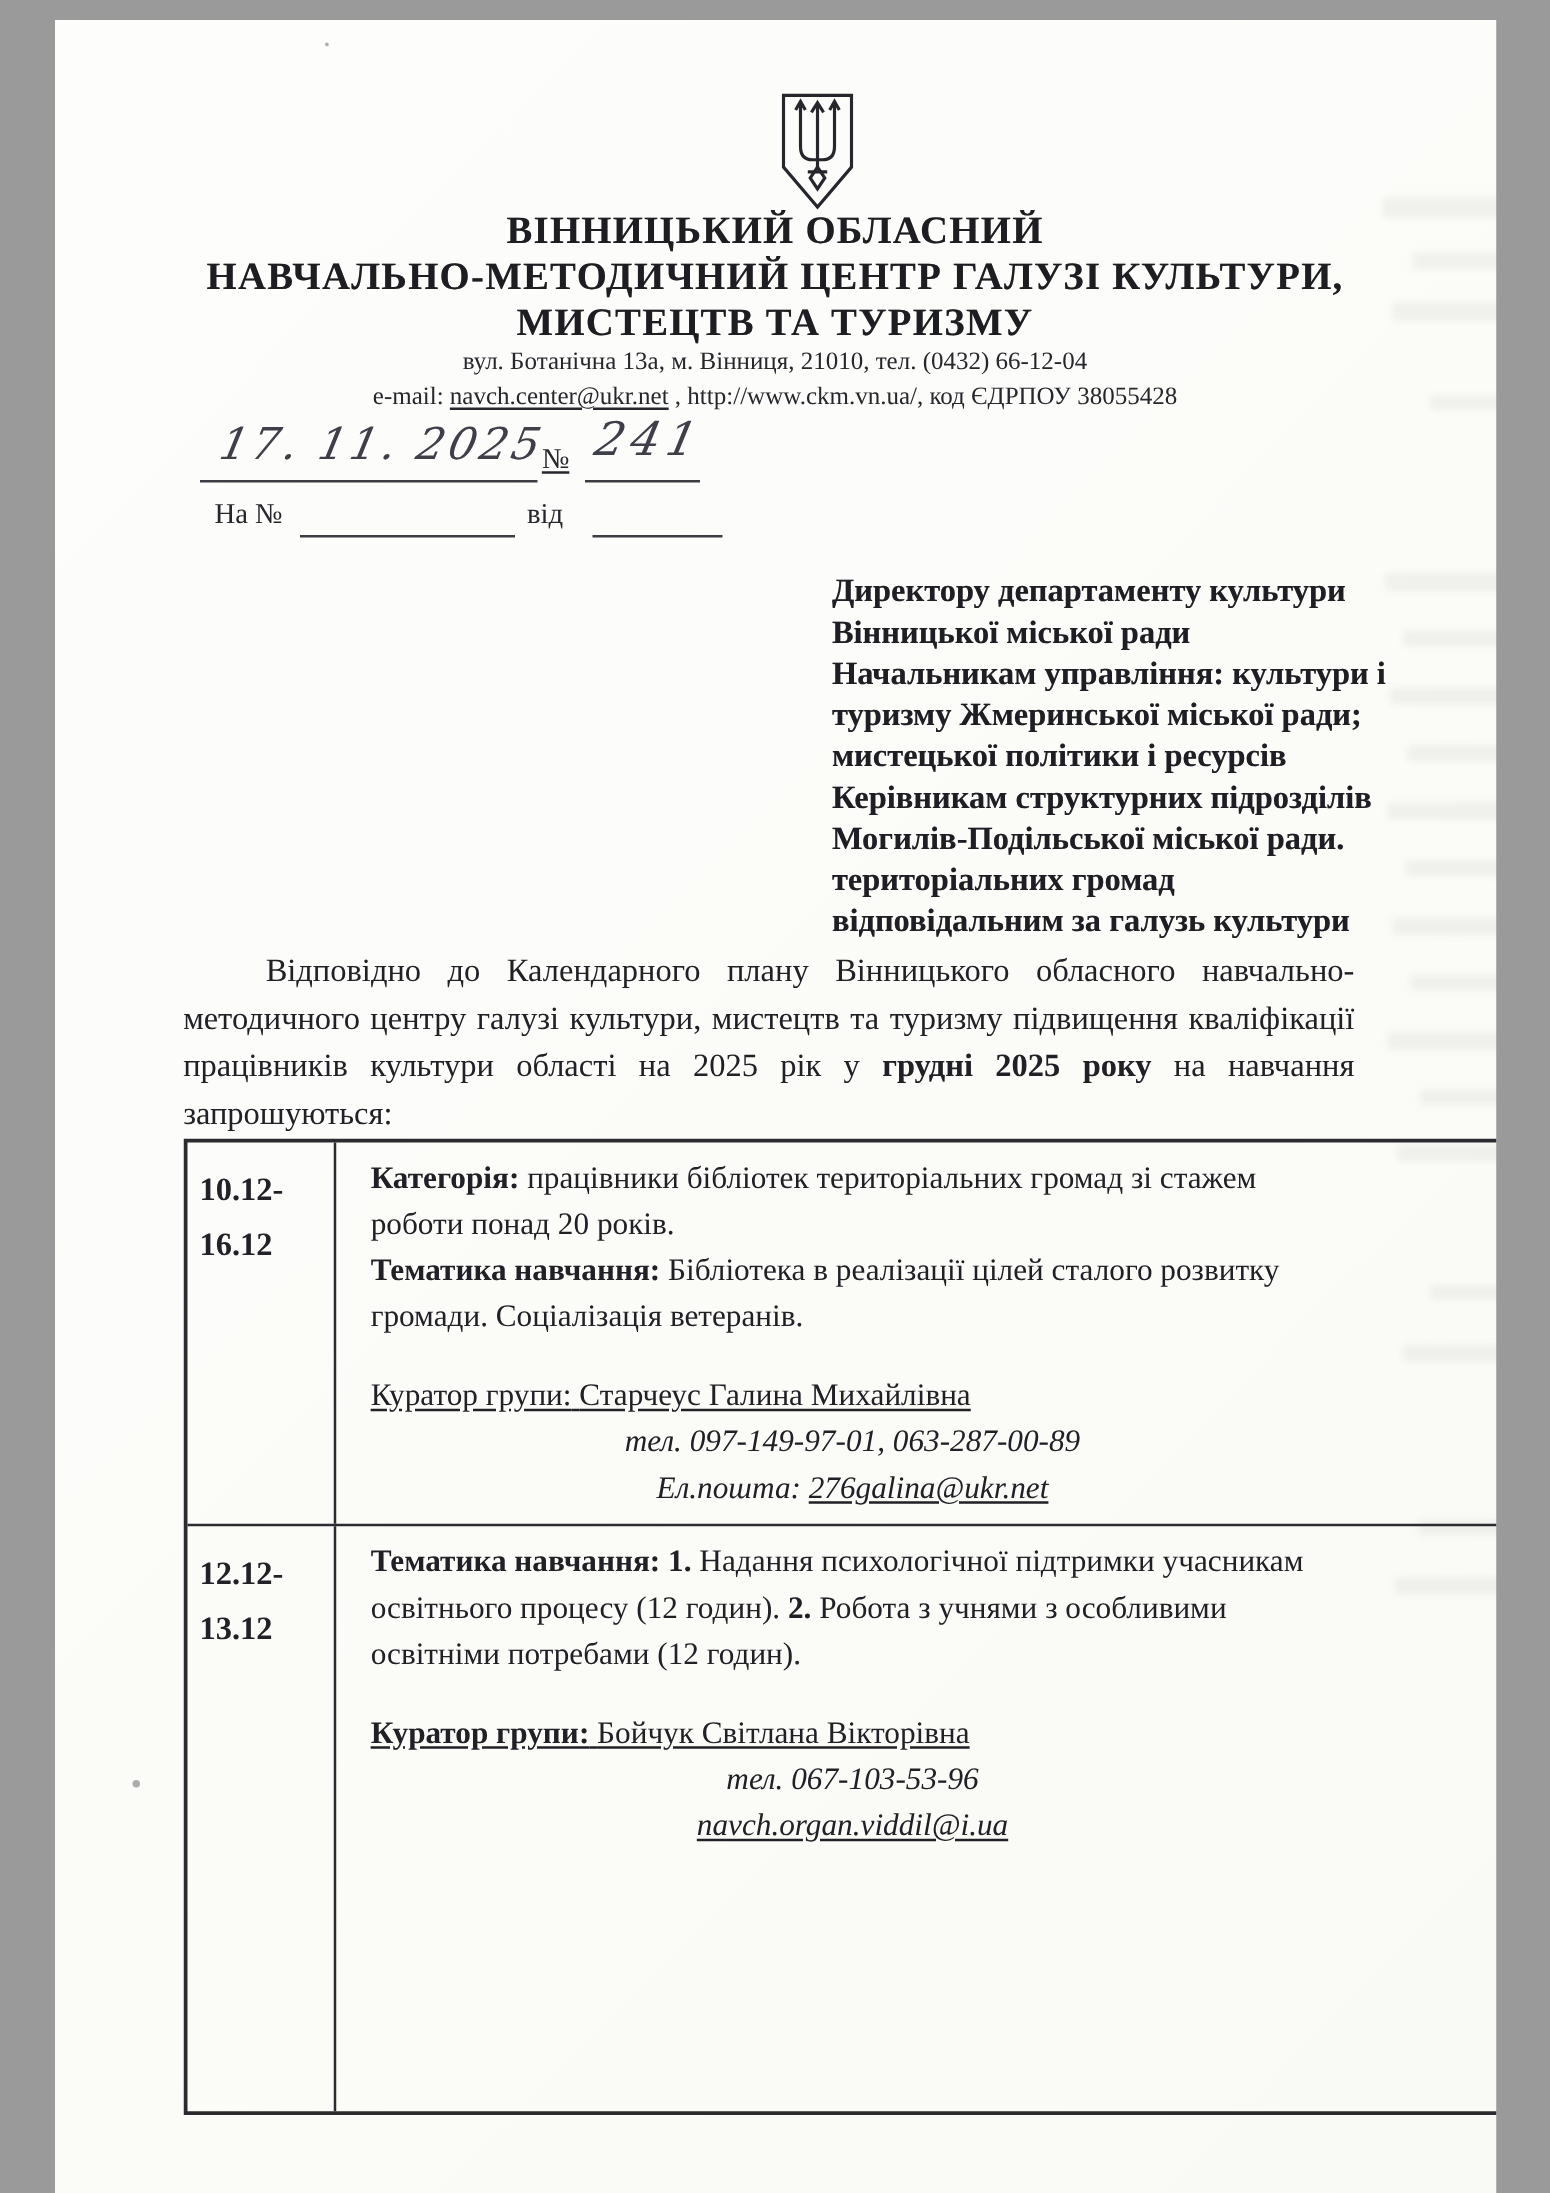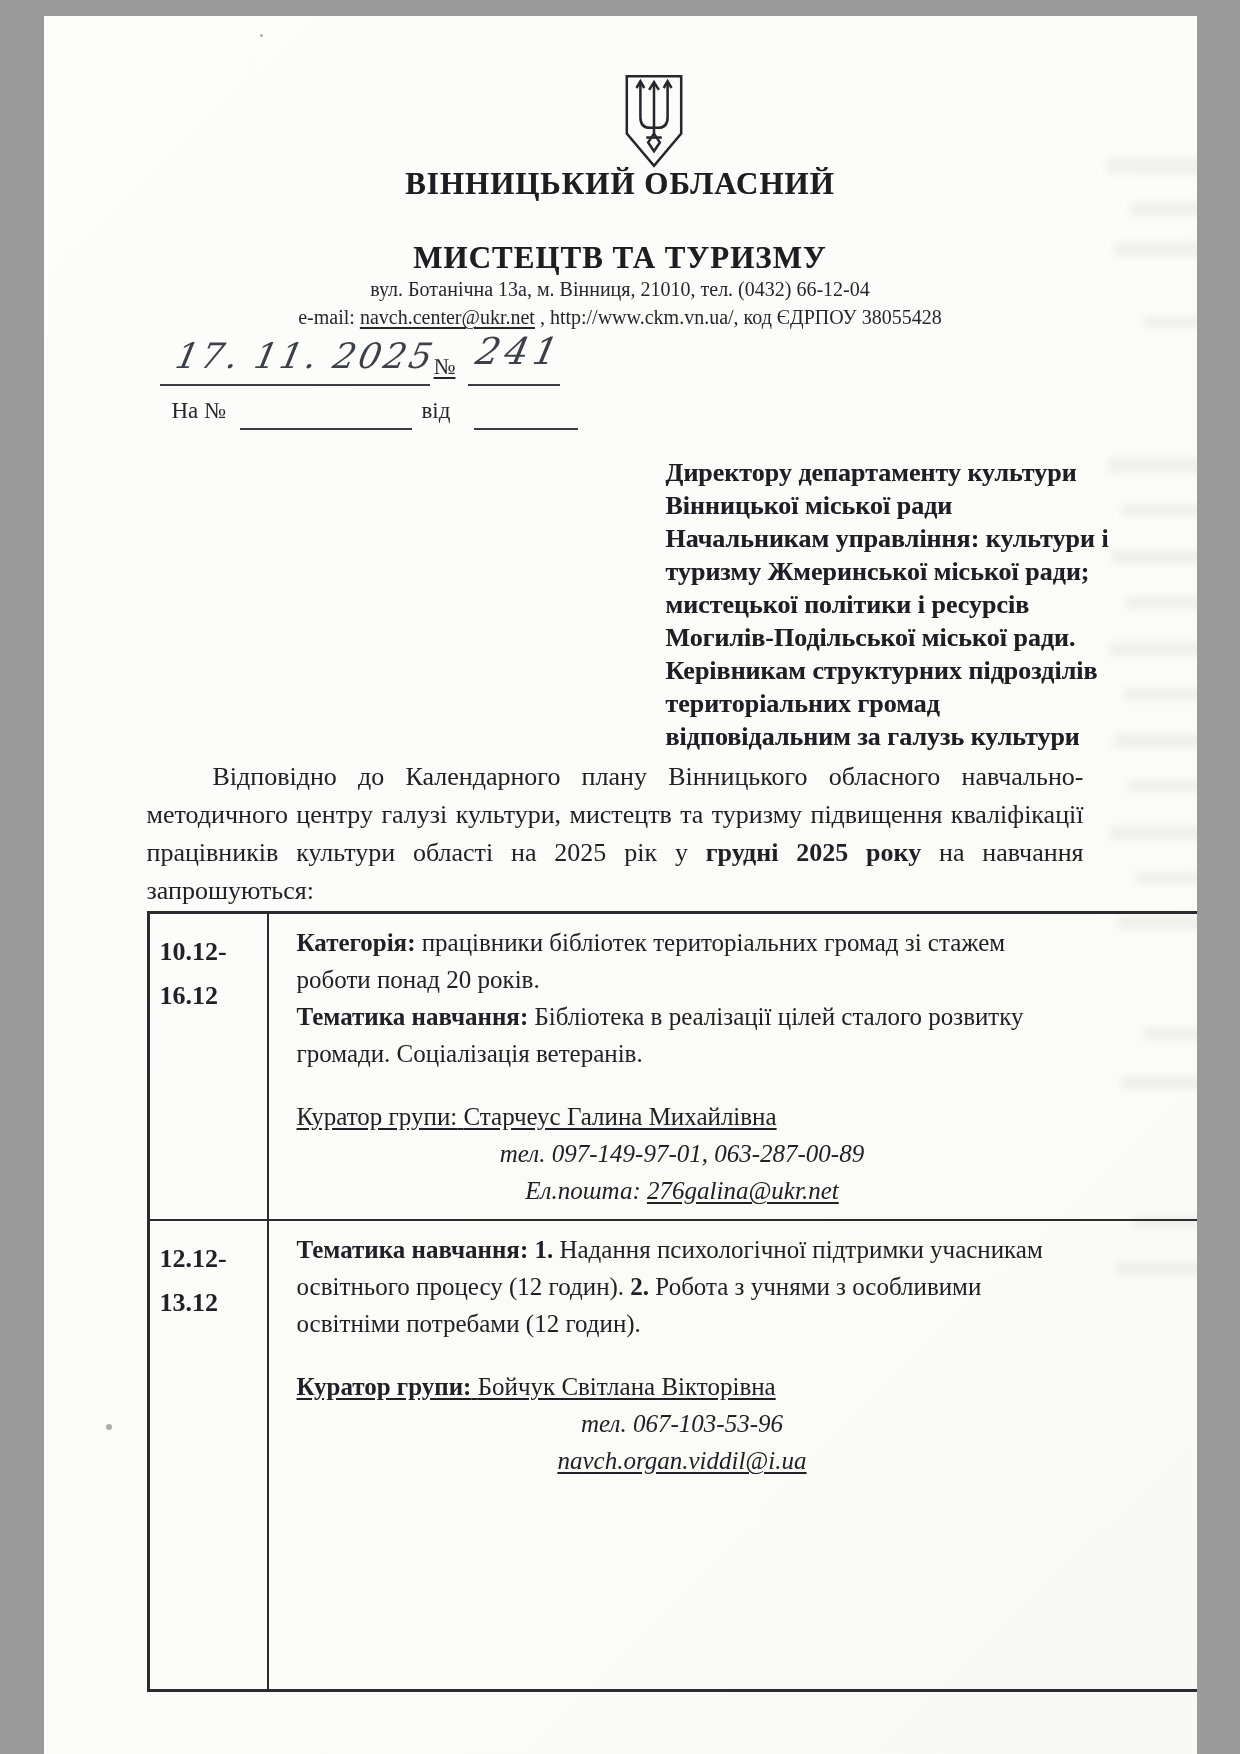--- a/index.html
+++ b/index.html
@@ -93,20 +93,21 @@
       <path d="M21 10 V45 Q21 56 31 56 H39 Q49 56 49 45 V10"></path>
       <path d="M17 15 L21 8 L25 15"></path>
       <path d="M45 15 L49 8 L53 15"></path>
       <path d="M27 66 H43"></path>
       <path d="M35 56 V64"></path>
       <path d="M35 62 L29 71 L35 80 L41 71 Z"></path>
     </svg>
   </div>
 
   <div class="abs ctr org" style="top:150px;">ВІННИЦЬКИЙ ОБЛАСНИЙ</div>
+  <div class="abs ctr org" style="top:187px;">НАВЧАЛЬНО-МЕТОДИЧНИЙ ЦЕНТР ГАЛУЗІ КУЛЬТУРИ,</div>
   <div class="abs ctr org" style="top:224px;">МИСТЕЦТВ ТА ТУРИЗМУ</div>
 
   <div class="abs ctr meta" style="top:262px;">вул. Ботанічна 13а, м. Вінниця, 21010, тел. (0432) 66-12-04</div>
   <div class="abs ctr meta" style="top:290px;">
     <span>e-mail:</span>
     <span class="u">navch.center@ukr.net</span>
     <span>, http://www.ckm.vn.ua/, код ЄДРПОУ 38055428</span>
   </div>
 
   <div class="abs hand hw-date">17. 11. 2025</div>
@@ -119,22 +120,22 @@
   <div class="abs fill-line" style="left:196px;top:412px;width:172px;"></div>
   <div class="abs ref-text" style="left:378px;top:382px;">від</div>
   <div class="abs fill-line" style="left:430px;top:412px;width:104px;"></div>
 
   <div class="abs addressee">
     <div>Директору департаменту культури</div>
     <div>Вінницької міської ради</div>
     <div>Начальникам управління: культури і</div>
     <div>туризму Жмеринської міської ради;</div>
     <div>мистецької політики і ресурсів</div>
+    <div>Керівникам структурних підрозділів</div>
     <div>Могилів-Подільської міської ради.</div>
-    <div>Керівникам структурних підрозділів</div>
     <div>територіальних громад</div>
     <div>відповідальним за галузь культури</div>
   </div>
 
   <div class="abs body-par">
     <span>Відповідно до Календарного плану Вінницького обласного навчально-методичного центру галузі культури, мистецтв та туризму підвищення кваліфікації працівників культури області на 2025 рік  у</span>
     <span class="b">грудні 2025 року</span>
     <span>на навчання запрошуються:</span>
   </div>
 

